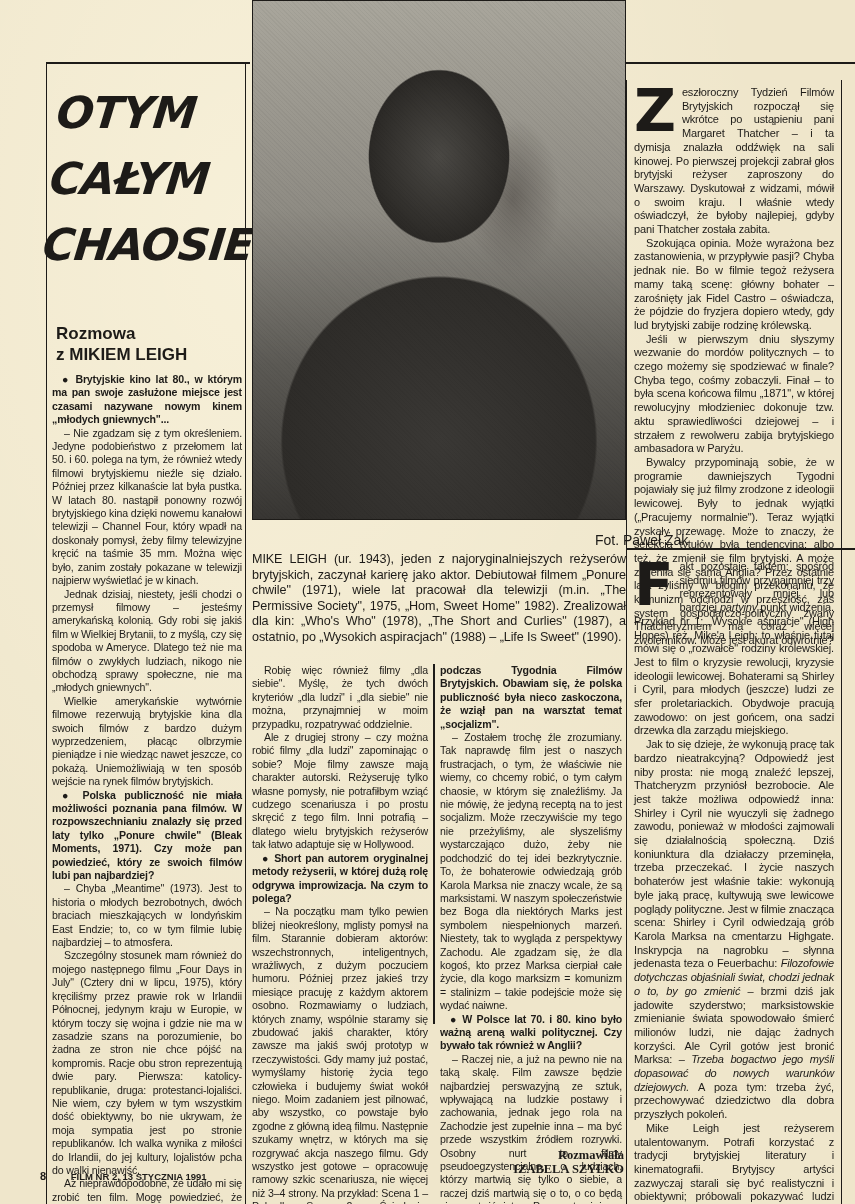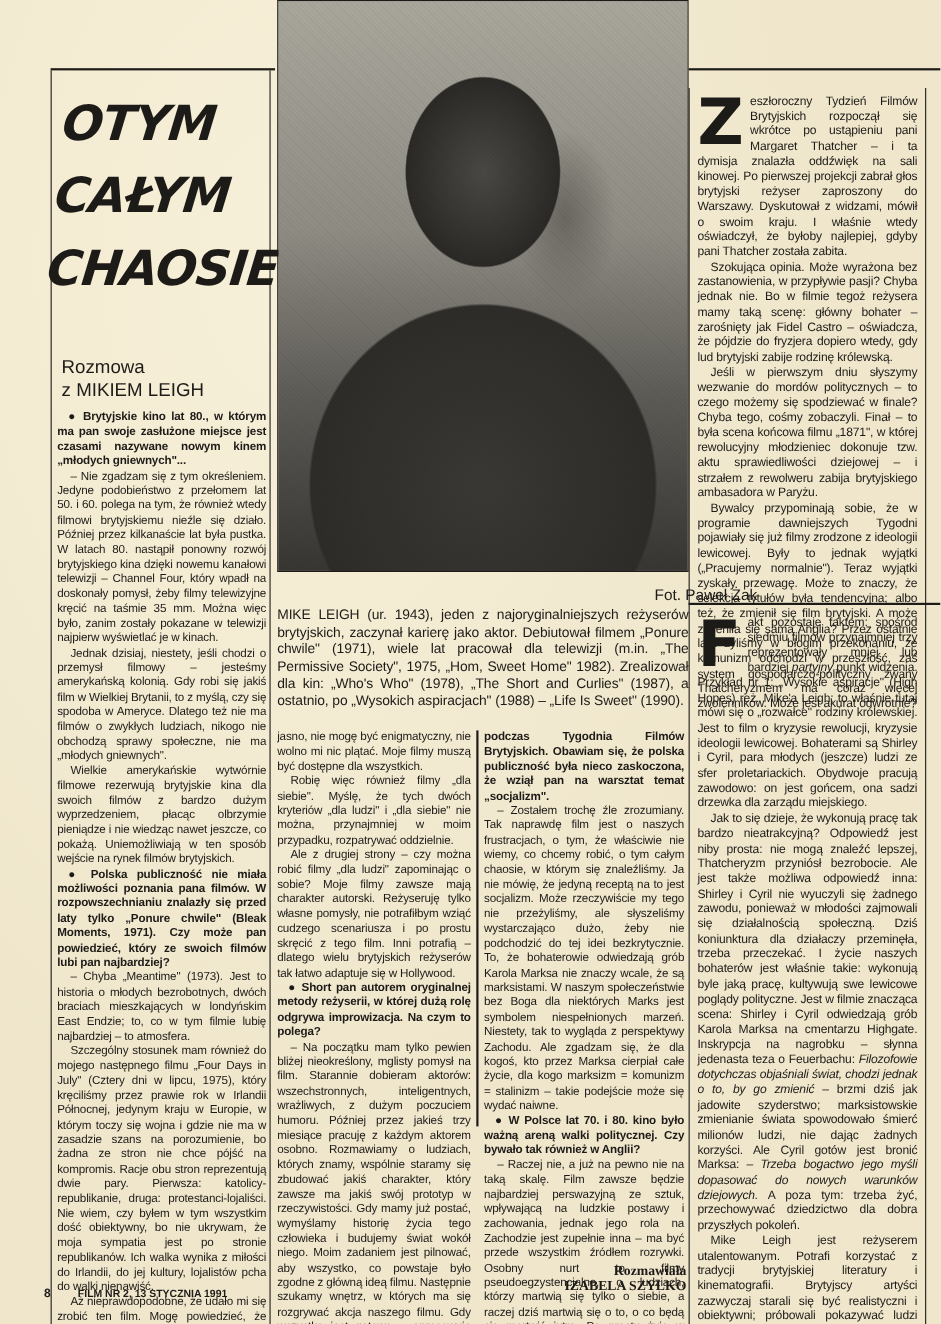--- a/index.html
+++ b/index.html
@@ -15,21 +15,21 @@
   
   .frame-left{position:absolute;left:46px;top:64px;width:198px;height:1140px;border-left:1.5px solid #1d1b18;border-right:1.5px solid #1d1b18;}
   .topline{position:absolute;left:46px;top:62px;width:204px;height:2px;background:#1d1b18;}
   .topline-r{position:absolute;left:626px;top:62px;width:229px;height:2px;background:#1d1b18;}
   .frame-right{position:absolute;left:626px;top:80px;width:214px;height:1124px;border-left:1.5px solid #1d1b18;border-right:1.5px solid #1d1b18;}
   .mid-rule{position:absolute;left:433px;top:664px;width:1.5px;height:360px;background:#1d1b18;}
   .sep-r{position:absolute;left:626px;top:548px;width:229px;height:1.5px;background:#1d1b18;}
   
   .title{position:absolute;left:50px;top:80px;width:195px;font-family:"DejaVu Sans",sans-serif;font-weight:bold;font-style:italic;font-size:44px;line-height:66px;letter-spacing:-1px;transform:skewX(-6deg);}
   .title div{white-space:nowrap;}
-  .subtitle{position:absolute;left:56px;top:323px;font-size:17px;line-height:21px;font-weight:normal;}
+  .subtitle{position:absolute;left:56px;top:323px;font-size:17px;line-height:21px;font-weight:bold;}
   
   .photo{position:absolute;left:252px;top:0;width:374px;height:520px;background:
      radial-gradient(ellipse 34% 30% at 50% 30%, #4a4844 0%, #2b2926 55%, transparent 56%),
      radial-gradient(ellipse 60% 45% at 50% 85%, #3a3835 0%, #2e2c29 70%, transparent 71%),
      radial-gradient(ellipse 18% 22% at 70% 38%, #6a6660 0%, transparent 70%),
      linear-gradient(180deg,#a9a69c 0%,#8f8c84 40%,#5c5a55 70%,#383633 100%);
      border:1px solid #1d1b18;box-sizing:border-box;}
   .photo .grain{position:absolute;inset:0;background:repeating-linear-gradient(45deg,rgba(0,0,0,.04) 0 1px,transparent 1px 3px);}
   .credit{position:absolute;left:555px;top:532px;font-size:14px;padding-left:40px;}
   .lead{position:absolute;left:252px;top:552px;width:374px;font-weight:normal;font-size:12.6px;line-height:15.6px;text-align:justify;letter-spacing:-0.1px;}
@@ -72,21 +72,20 @@
       <p class="q">Brytyjskie kino lat 80., w którym ma pan swoje zasłużone miejsce jest czasami nazywane nowym kinem „młodych gniewnych"...</p>
       <p>– Nie zgadzam się z tym określeniem. Jedyne podobieństwo z przełomem lat 50. i 60. polega na tym, że również wtedy filmowi brytyjskiemu nieźle się działo. Później przez kilkanaście lat była pustka. W latach 80. nastąpił ponowny rozwój brytyjskiego kina dzięki nowemu kanałowi telewizji – Channel Four, który wpadł na doskonały pomysł, żeby filmy telewizyjne kręcić na taśmie 35 mm. Można więc było, zanim zostały pokazane w telewizji najpierw wyświetlać je w kinach.</p>
       <p>Jednak dzisiaj, niestety, jeśli chodzi o przemysł filmowy – jesteśmy amerykańską kolonią. Gdy robi się jakiś film w Wielkiej Brytanii, to z myślą, czy się spodoba w Ameryce. Dlatego też nie ma filmów o zwykłych ludziach, nikogo nie obchodzą sprawy społeczne, nie ma „młodych gniewnych".</p>
       <p>Wielkie amerykańskie wytwórnie filmowe rezerwują brytyjskie kina dla swoich filmów z bardzo dużym wyprzedzeniem, płacąc olbrzymie pieniądze i nie wiedząc nawet jeszcze, co pokażą. Uniemożliwiają w ten sposób wejście na rynek filmów brytyjskich.</p>
       <p class="q">Polska publiczność nie miała możliwości poznania pana filmów. W rozpowszechnianiu znalazły się przed laty tylko „Ponure chwile" (Bleak Moments, 1971). Czy może pan powiedzieć, który ze swoich filmów lubi pan najbardziej?</p>
       <p>– Chyba „Meantime" (1973). Jest to historia o młodych bezrobotnych, dwóch braciach mieszkających w londyńskim East Endzie; to, co w tym filmie lubię najbardziej – to atmosfera.</p>
       <p>Szczególny stosunek mam również do mojego następnego filmu „Four Days in July" (Cztery dni w lipcu, 1975), który kręciliśmy przez prawie rok w Irlandii Północnej, jedynym kraju w Europie, w którym toczy się wojna i gdzie nie ma w zasadzie szans na porozumienie, bo żadna ze stron nie chce pójść na kompromis. Racje obu stron reprezentują dwie pary. Pierwsza: katolicy-republikanie, druga: protestanci-lojaliści. Nie wiem, czy byłem w tym wszystkim dość obiektywny, bo nie ukrywam, że moja sympatia jest po stronie republikanów. Ich walka wynika z miłości do Irlandii, do jej kultury, lojalistów pcha do walki nienawiść.</p>
       <p>Aż nieprawdopodobne, że udało mi się zrobić ten film. Mogę powiedzieć, że jestem z tego dumny.</p>
     </div>
   <div class="col" id="col2" style="left:252px;top:664px;width:176px;">
-      <p class="noind">jasno, nie mogę być enigmatyczny, nie wolno mi nic plątać. Moje filmy muszą być dostępne dla wszystkich.</p>
       <p>Robię więc również filmy „dla siebie". Myślę, że tych dwóch kryteriów „dla ludzi" i „dla siebie" nie można, przynajmniej w moim przypadku, rozpatrywać oddzielnie.</p>
       <p>Ale z drugiej strony – czy można robić filmy „dla ludzi" zapominając o sobie? Moje filmy zawsze mają charakter autorski. Reżyseruję tylko własne pomysły, nie potrafiłbym wziąć cudzego scenariusza i po prostu skręcić z tego film. Inni potrafią – dlatego wielu brytyjskich reżyserów tak łatwo adaptuje się w Hollywood.</p>
       <p class="q">Short pan autorem oryginalnej metody reżyserii, w której dużą rolę odgrywa improwizacja. Na czym to polega?</p>
       <p>– Na początku mam tylko pewien bliżej nieokreślony, mglisty pomysł na film. Starannie dobieram aktorów: wszechstronnych, inteligentnych, wrażliwych, z dużym poczuciem humoru. Później przez jakieś trzy miesiące pracuję z każdym aktorem osobno. Rozmawiamy o ludziach, których znamy, wspólnie staramy się zbudować jakiś charakter, który zawsze ma jakiś swój prototyp w rzeczywistości. Gdy mamy już postać, wymyślamy historię życia tego człowieka i budujemy świat wokół niego. Moim zadaniem jest pilnować, aby wszystko, co powstaje było zgodne z główną ideą filmu. Następnie szukamy wnętrz, w których ma się rozgrywać akcja naszego filmu. Gdy wszystko jest gotowe – opracowuję ramowy szkic scenariusza, nie więcej niż 3–4 strony. Na przykład: Scena 1 – Pobudka, Scena 2 – Śniadanie, Scena 3 – Droga do pracy itp... Gdy przychodzi do kręcenia filmu najpierw improwizujemy daną scenę w danym miejscu, potem jeszcze raz próbujemy, aż w końcu powstaje właściwy scenariusz. To, co widać na ekranie nie jest już więc improwizacją.</p>
     </div>
   <div class="col" id="col3" style="left:440px;top:664px;width:182px;">
       <p class="noind" style="font-weight: bold;">podczas Tygodnia Filmów Brytyjskich. Obawiam się, że polska publiczność była nieco zaskoczona, że wziął pan na warsztat temat „socjalizm".</p>
       <p>– Zostałem trochę źle zrozumiany. Tak naprawdę film jest o naszych frustracjach, o tym, że właściwie nie wiemy, co chcemy robić, o tym całym chaosie, w którym się znaleźliśmy. Ja nie mówię, że jedyną receptą na to jest socjalizm. Może rzeczywiście my tego nie przeżyliśmy, ale słyszeliśmy wystarczająco dużo, żeby nie podchodzić do tej idei bezkrytycznie. To, że bohaterowie odwiedzają grób Karola Marksa nie znaczy wcale, że są marksistami. W naszym społeczeństwie bez Boga dla niektórych Marks jest symbolem niespełnionych marzeń. Niestety, tak to wygląda z perspektywy Zachodu. Ale zgadzam się, że dla kogoś, kto przez Marksa cierpiał całe życie, dla kogo marksizm = komunizm = stalinizm – takie podejście może się wydać naiwne.</p>
       <p class="q">W Polsce lat 70. i 80. kino było ważną areną walki politycznej. Czy bywało tak również w Anglii?</p>
       <p>– Raczej nie, a już na pewno nie na taką skalę. Film zawsze będzie najbardziej perswazyjną ze sztuk, wpływającą na ludzkie postawy i zachowania, jednak jego rola na Zachodzie jest zupełnie inna – ma być przede wszystkim źródłem rozrywki. Osobny nurt to filmy pseudoegzystencjalne, o ludziach, którzy martwią się tylko o siebie, a raczej dziś martwią się o to, o co będą się martwić jutro. Po prostu żyją w społeczeństwie, które już dawno przestało troszczyć się o cokolwiek lub kogokolwiek, dawno przestało myśleć. Siedzą na dupie, jak mówi mój bohater z „High Hopes" – i nic ich nie obchodzi. Takie problemy dla wschodniego Europejczyka, który często martwić się musi o to, co jutro będzie jadł, mogą się wydać absurdalne.</p>

